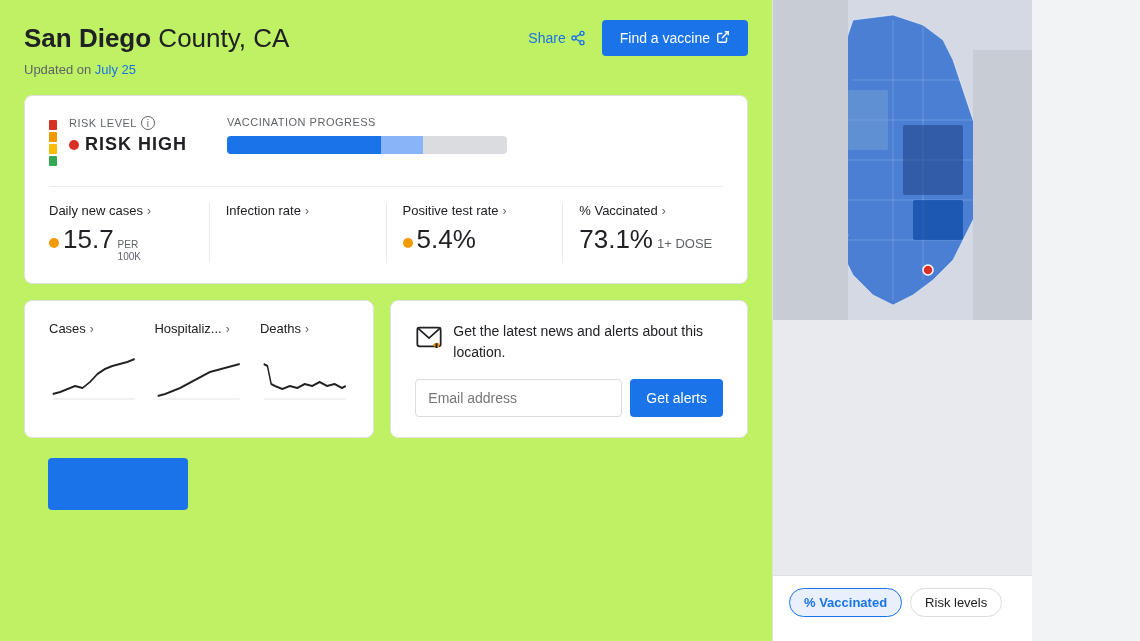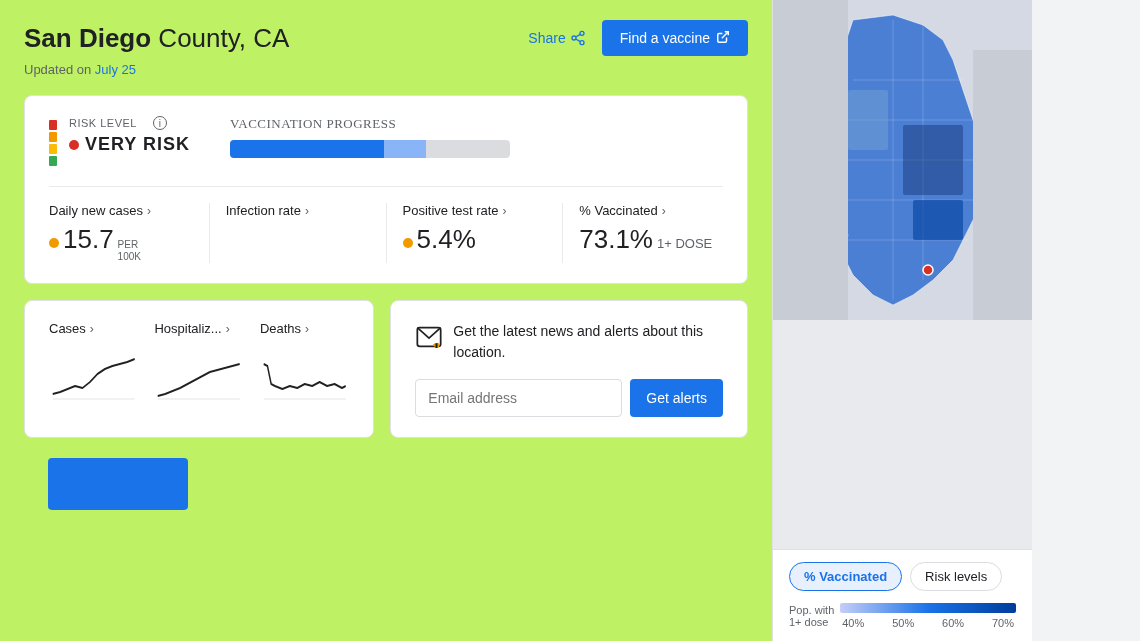--- a/index.html
+++ b/index.html
@@ -108,21 +108,21 @@
 
     .risk-segment {
       width: 8px;
       height: 10px;
       border-radius: 1px;
     }
 
     .risk-label-row {
       display: flex;
       align-items: center;
-      gap: 16px;
+      gap: 4px;
       margin-bottom: 4px;
     }
 
     .risk-label {
       font-size: 11px;
       color: #5f6368;
       text-transform: uppercase;
       letter-spacing: 0.5px;
     }
 
@@ -155,26 +155,25 @@
       border-radius: 50%;
       display: inline-block;
     }
 
     
     .vaccination-section {
       flex: 1;
     }
 
     .vacc-label {
-      font-size: 13px;
+      font-size: 11px;
       color: #5f6368;
       text-transform: uppercase;
       letter-spacing: 0.5px;
       margin-bottom: 8px;
-      font-family: Liberation Serif, serif;
     }
 
     .progress-bar-container {
       background: #dadce0;
       border-radius: 4px;
       height: 18px;
       width: 280px;
       overflow: hidden;
       position: relative;
     }
@@ -516,21 +515,21 @@
             <div class="risk-segment" style="background:#fbbc04;"></div>
             <div class="risk-segment" style="background:#34a853;"></div>
           </div>
           <div>
             <div class="risk-label-row">
               <span class="risk-label">RISK LEVEL</span>
               <span class="info-icon">i</span>
             </div>
             <div class="risk-value">
               <span class="dot" style="background:#d93025;"></span>
-              <span>VERY RISK</span>
+              <span>RISK HIGH</span>
             </div>
           </div>
         </div>
 
         <div class="vaccination-section">
           <div class="vacc-label">VACCINATION PROGRESS</div>
           <div class="progress-bar-container">
             <div class="progress-bar-fill">
               <div class="progress-dark" style="width:55%;"></div>
               <div class="progress-light" style="width:15%;"></div>
@@ -679,28 +678,15 @@
         <rect x="0" y="0" width="75" height="320" fill="#c8ccd4"></rect>
 
         <circle cx="155" cy="270" r="5" fill="#d93025" stroke="#fff" stroke-width="1.5"></circle>
       </svg>
     </div>
     <div class="map-controls">
       <div class="map-tab-row">
         <button class="map-tab active">% Vaccinated</button>
         <button class="map-tab">Risk levels</button>
       </div>
-      <div class="legend-row">
-        <span class="legend-label" style="white-space:pre-line; font-size:11px; color:#5f6368;">Pop. with
-1+ dose</span>
-        <div style="flex:1;">
-          <div class="legend-gradient"></div>
-          <div class="legend-ticks">
-            <span>40%</span>
-            <span>50%</span>
-            <span>60%</span>
-            <span>70%</span>
-          </div>
-        </div>
-      </div>
     </div>
   </div>
 </div>
 
 </body></html>

